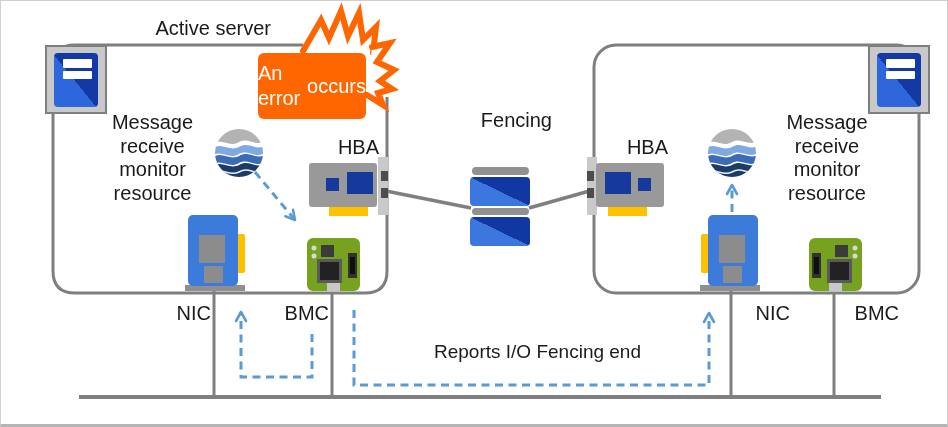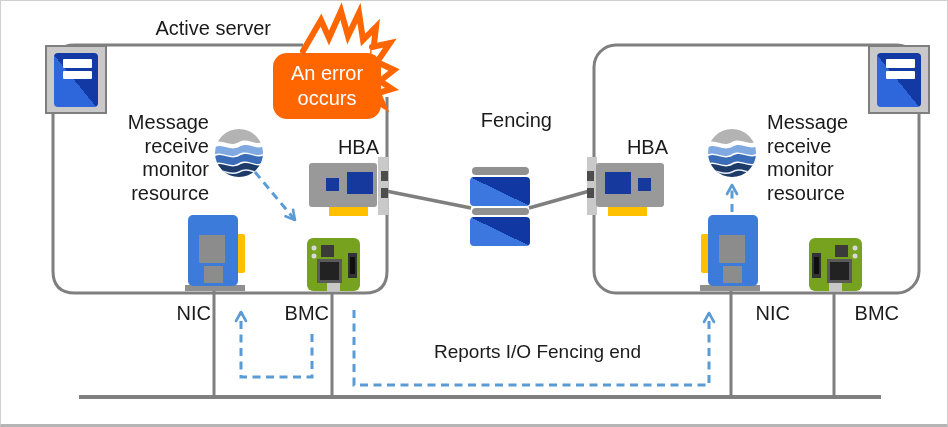--- a/index.html
+++ b/index.html
@@ -5,25 +5,25 @@
   html,body{margin:0;padding:0;background:#fff;}
   .stage{
     position:relative;width:948px;height:427px;background:#ffffff;
     border:1px solid #cfcfcf;border-bottom:3px solid #b5b5b5;box-sizing:border-box;
     font-family:"Liberation Sans", sans-serif;color:#1a1a1a;overflow:hidden;
   }
   .stage svg{position:absolute;left:0;top:0;}
   .lbl{position:absolute;font-size:20px;line-height:1.18;white-space:nowrap;}
   .center{text-align:right;}
   .right{text-align:right;}
-  .monitor{font-size:20px;line-height:23.7px;}
+  .monitor{font-size:20px;line-height:23.7px;text-align:center;}
   .callout{
-    position:absolute;left:272px;top:52px;width:108px;height:66px;
-    background:#FF6600;border-radius:14px;color:#ffffff;
-    display:flex;flex-direction:column;align-items:center;justify-content:center;
+    position:absolute;left:257px;top:52px;width:108px;height:66px;
+    background:#FF6600;border-radius:6px;color:#ffffff;
+    display:flex;flex-direction:row;align-items:center;justify-content:center;
     font-size:20px;line-height:1.25;z-index:3;
   }
   .reports{font-size:19px;}
 </style>
 </head>
 <body>
 
 <div class="stage">
 
 <svg width="948" height="427" viewBox="0 0 948 427">

